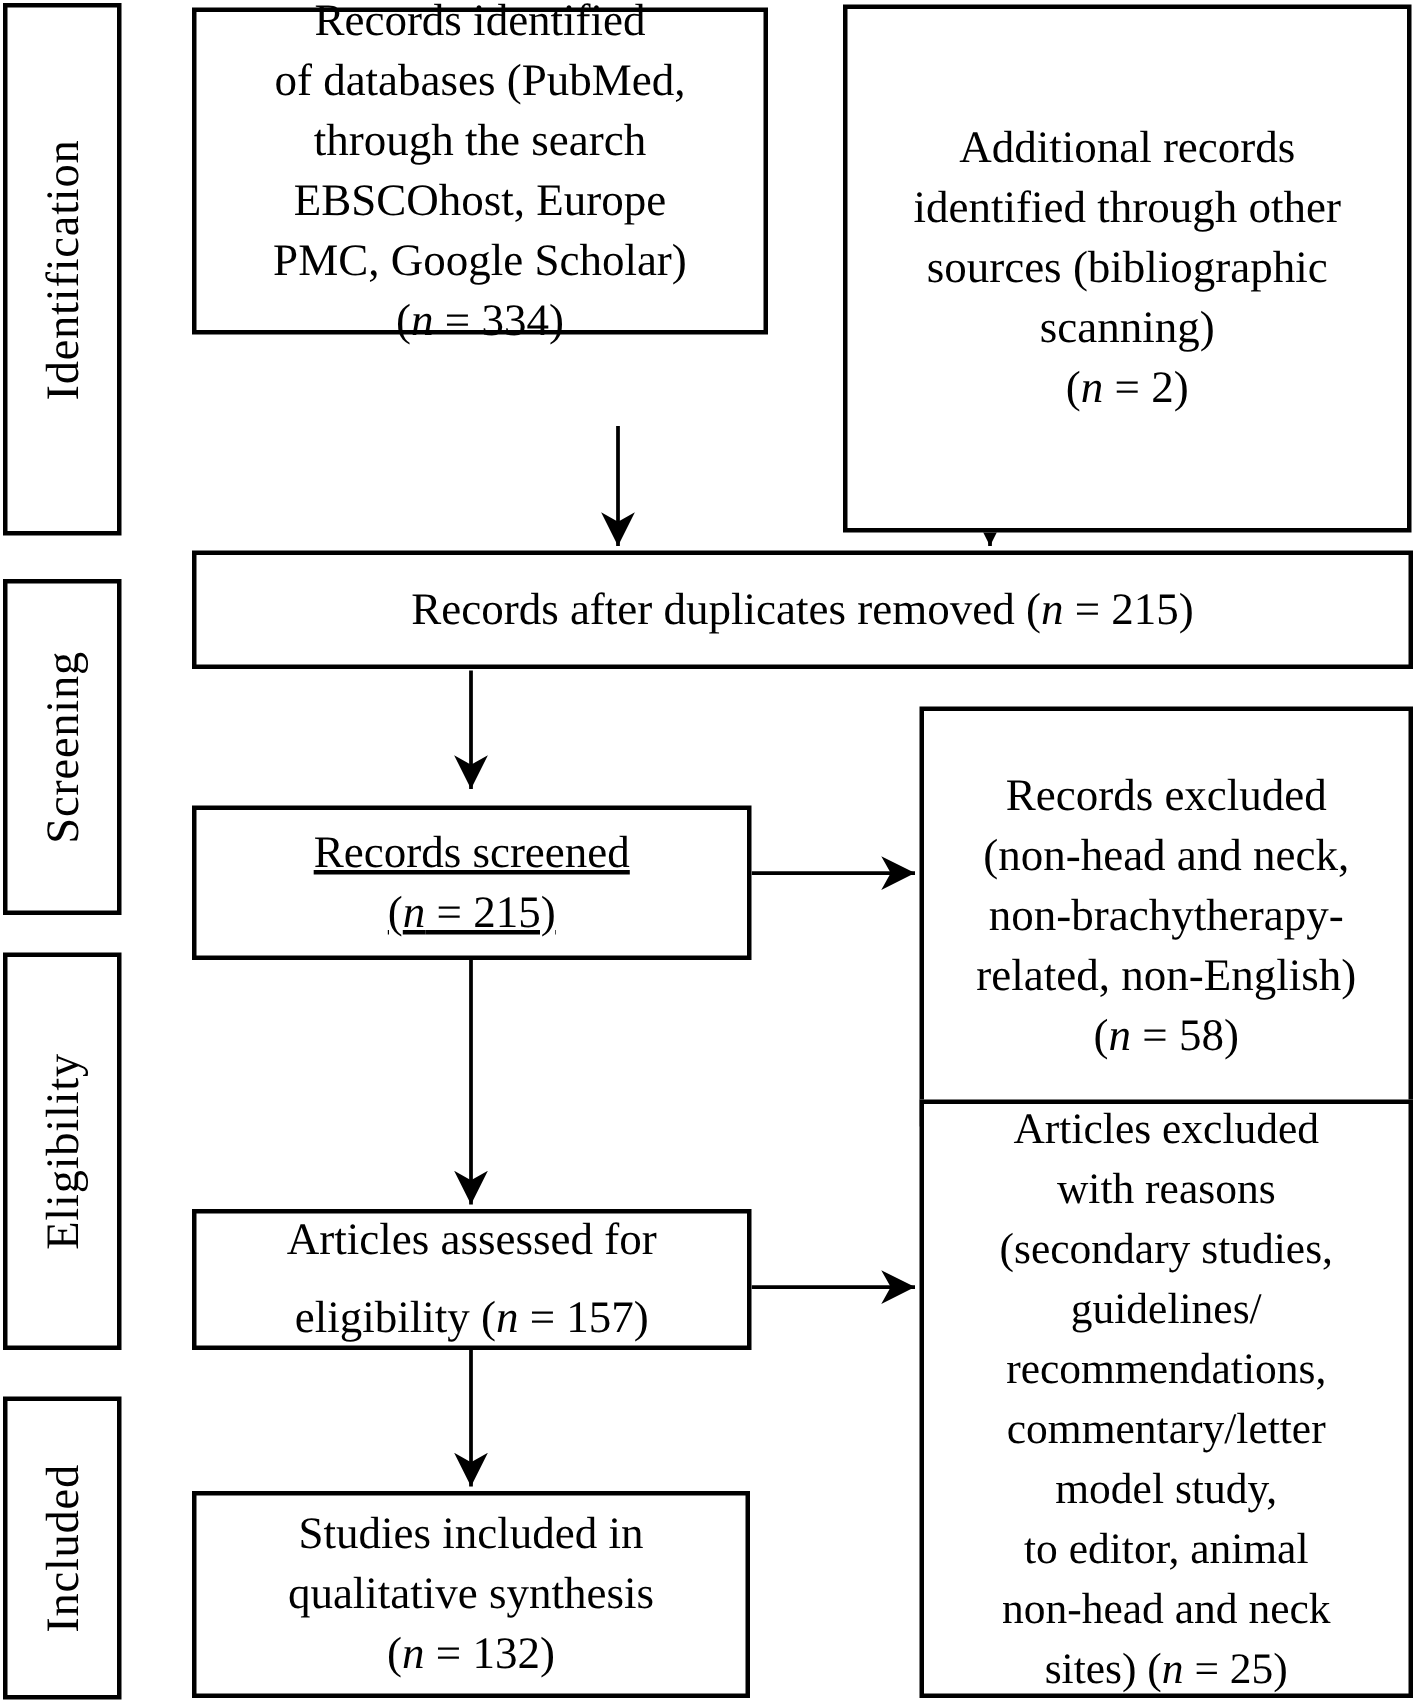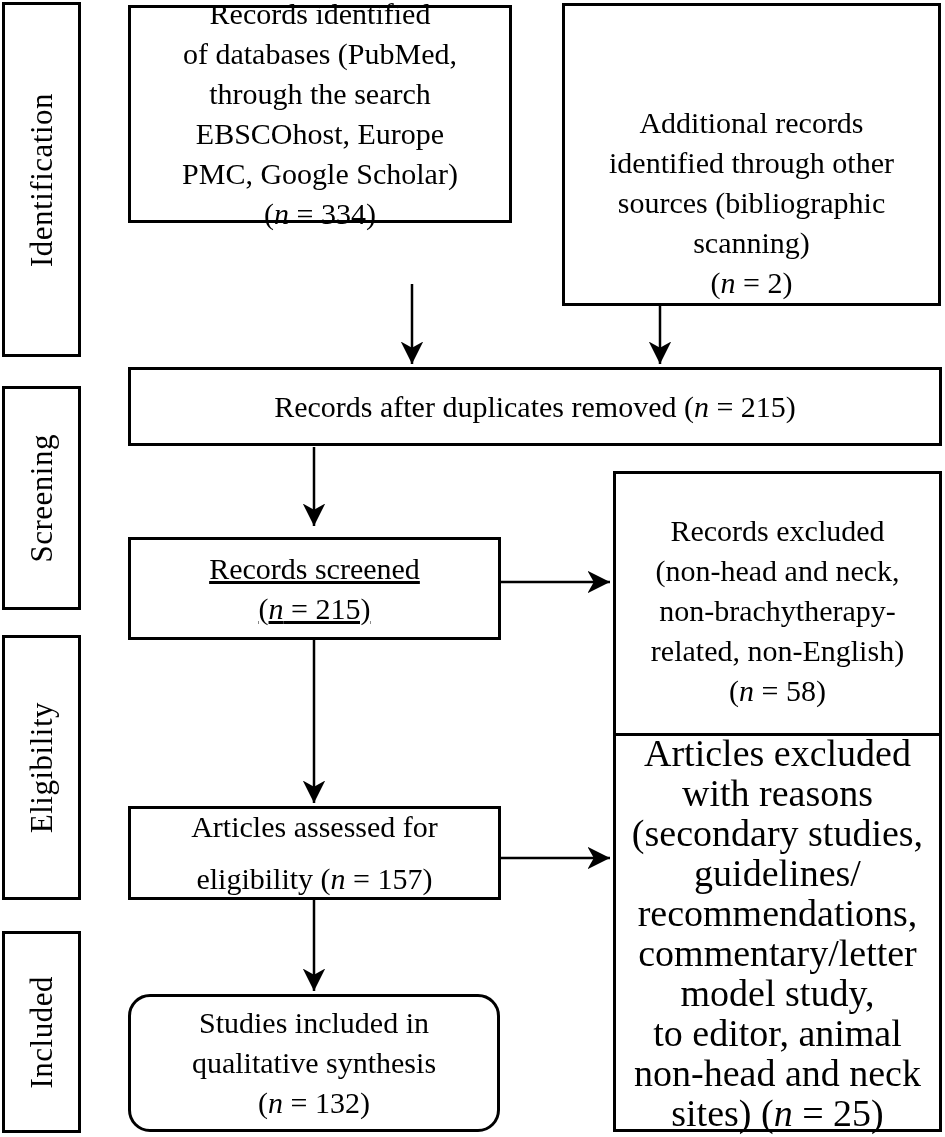--- a/index.html
+++ b/index.html
@@ -59,27 +59,27 @@
   .nit {
     font-style: italic;
   }
   
   #stage-identification { left: 2px;  top: 2px;   width: 79px; height: 355px; }
   #stage-screening      { left: 2px;  top: 386px; width: 79px; height: 224px; }
   #stage-eligibility    { left: 2px;  top: 635px; width: 79px; height: 265px; }
   #stage-included       { left: 2px;  top: 931px; width: 79px; height: 202px; }
   
   #box-records-identified { left: 128px; top: 5px;   width: 384px; height: 218px; }
-  #box-additional-records { left: 562px; top: 3px;   width: 379px; height: 303px; justify-content: flex-end; }
+  #box-additional-records { left: 562px; top: 3px;   width: 379px; height: 352px; }
   #box-duplicates-removed { left: 128px; top: 367px; width: 814px; height: 79px;  }
   #box-records-screened   { left: 128px; top: 537px; width: 373px; height: 103px; text-decoration: underline; }
   #box-records-excluded   { left: 613px; top: 471px; width: 329px; height: 280px; }
   #box-articles-assessed  { left: 128px; top: 806px; width: 373px; height: 94px; gap: 12px;  }
-  #box-articles-excluded  { left: 613px; top: 733px; width: 329px; height: 399px; font-size: 38px; }
-  #box-studies-included   { left: 128px; top: 994px; width: 372px; height: 138px; border-radius: 22px; }
+  #box-articles-excluded  { left: 613px; top: 733px; width: 329px; height: 399px; font-size: 29px; }
+  #box-studies-included   { left: 128px; top: 994px; width: 372px; height: 138px; }
 </style>
 </head>
 <body>
 
 <div class="canvas">
 
   <svg class="arrow-layer" viewBox="0 0 945 1137" xmlns="http://www.w3.org/2000/svg">
     <defs>
       <marker id="barb" viewBox="0 0 10 10" markerWidth="9" markerHeight="9" refX="10" refY="5" orient="auto">
         <path d="M0,0 L10,5 L0,10 L2.8,5 Z" fill="#000000"></path>

